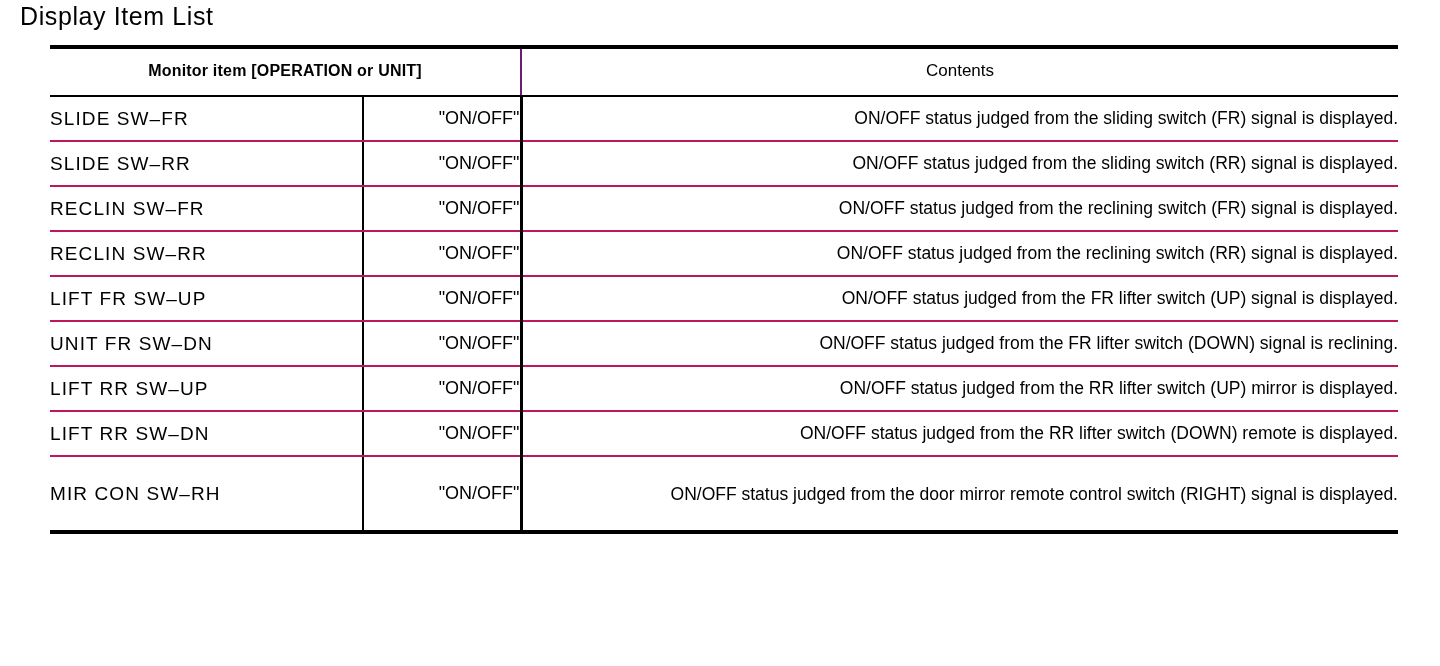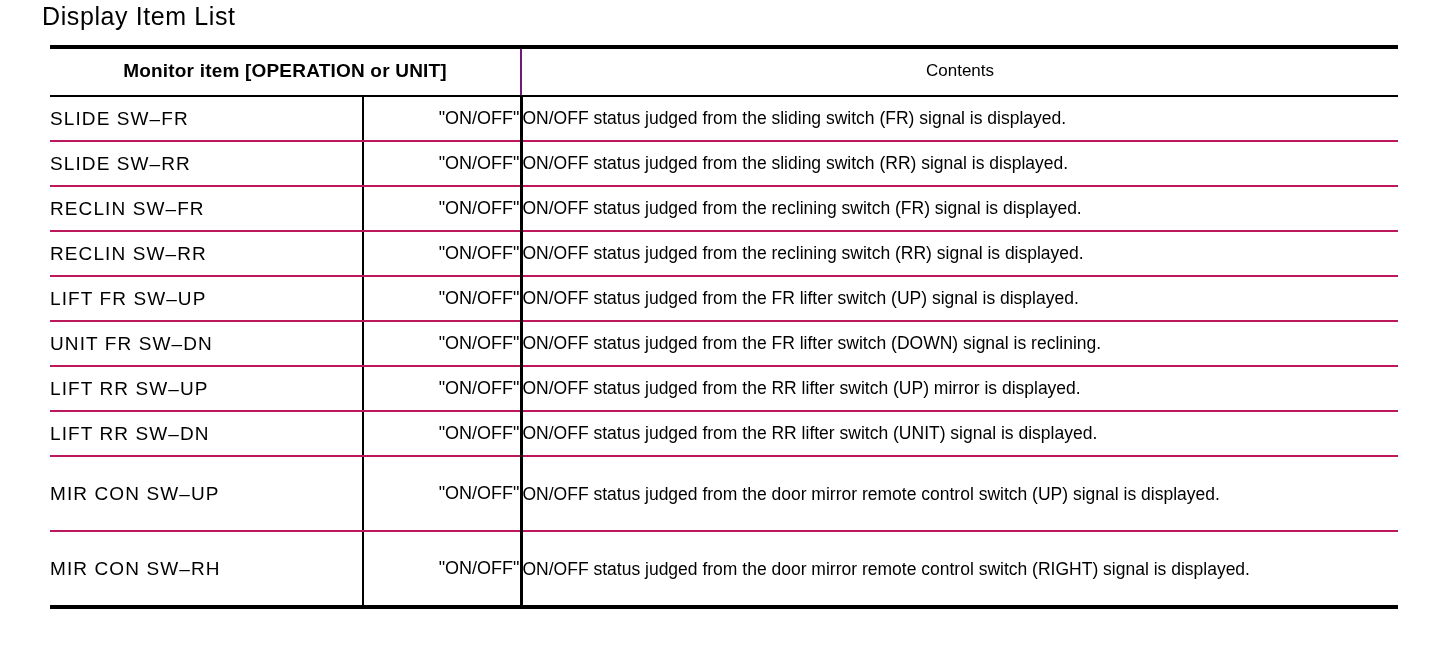--- a/index.html
+++ b/index.html
@@ -18,21 +18,20 @@
 
   .page-title {
     position: absolute;
     left: 20px;
     top: 2px;
     font-size: 25px;
     font-weight: 400;
     letter-spacing: 0.6px;
     color: #000;
     white-space: nowrap;
-    margin-left: 22px;
   }
 
   .table-wrap {
     position: absolute;
     left: 50px;
     top: 45px;
     width: 1348px;
   }
 
   table.item-table {
@@ -55,21 +54,21 @@
   col.c-content { width: 877px; }
 
   
   .head-row th {
     border-top: 4px solid #000;
     border-bottom: 2px solid #000;
     height: 44px;
   }
   .head-row th.h-monitor {
     text-align: center;
-    font-size: 19px;
+    font-size: 16px;
     font-weight: 700;
     letter-spacing: 0.2px;
     padding-bottom: 2px;
   }
   .head-row th.h-contents {
     text-align: center;
     font-size: 17px;
     font-weight: 400;
     border-left: 2px solid #701a75;
     padding-bottom: 2px;
@@ -90,21 +89,21 @@
   }
   td.cell-unit {
     font-size: 18px;
     text-align: right;
     padding-right: 8px;
     border-left: 2px solid #000;
     white-space: nowrap;
   }
   td.cell-contents {
     font-size: 17.5px;
-    text-align: left;
+    text-align: right;
     padding-left: 12px;
     padding-right: 10px;
     border-left: 3px solid #000;
     line-height: 1.38;
   }
 
   tr.row-1 td { height: 43px; }
   tr.row-2 td { height: 71px; }
 
   tr.row-2 td.cell-contents {
@@ -162,26 +161,21 @@
           <td class="cell-contents">ON/OFF status judged from the FR lifter switch (DOWN) signal is reclining.</td>
         </tr>
         <tr class="data-row row-1">
           <td class="cell-item">LIFT  RR  SW–UP</td>
           <td class="cell-unit">"ON/OFF"</td>
           <td class="cell-contents">ON/OFF status judged from the RR lifter switch (UP) mirror is displayed.</td>
         </tr>
         <tr class="data-row row-1">
           <td class="cell-item">LIFT  RR  SW–DN</td>
           <td class="cell-unit">"ON/OFF"</td>
-          <td class="cell-contents">ON/OFF status judged from the RR lifter switch (UNIT) signal is displayed.</td>
-        </tr>
-        <tr class="data-row row-2">
-          <td class="cell-item">MIR  CON  SW–UP</td>
-          <td class="cell-unit">"ON/OFF"</td>
-          <td class="cell-contents">ON/OFF status judged from the door mirror remote control switch (UP) signal is displayed.</td>
+          <td class="cell-contents">ON/OFF status judged from the RR lifter switch (DOWN) remote is displayed.</td>
         </tr>
         <tr class="data-row row-2">
           <td class="cell-item">MIR  CON  SW–RH</td>
           <td class="cell-unit">"ON/OFF"</td>
           <td class="cell-contents">ON/OFF status judged from the door mirror remote control switch (RIGHT) signal is displayed.</td>
         </tr>
       </tbody>
   </table>
 </div>
 

